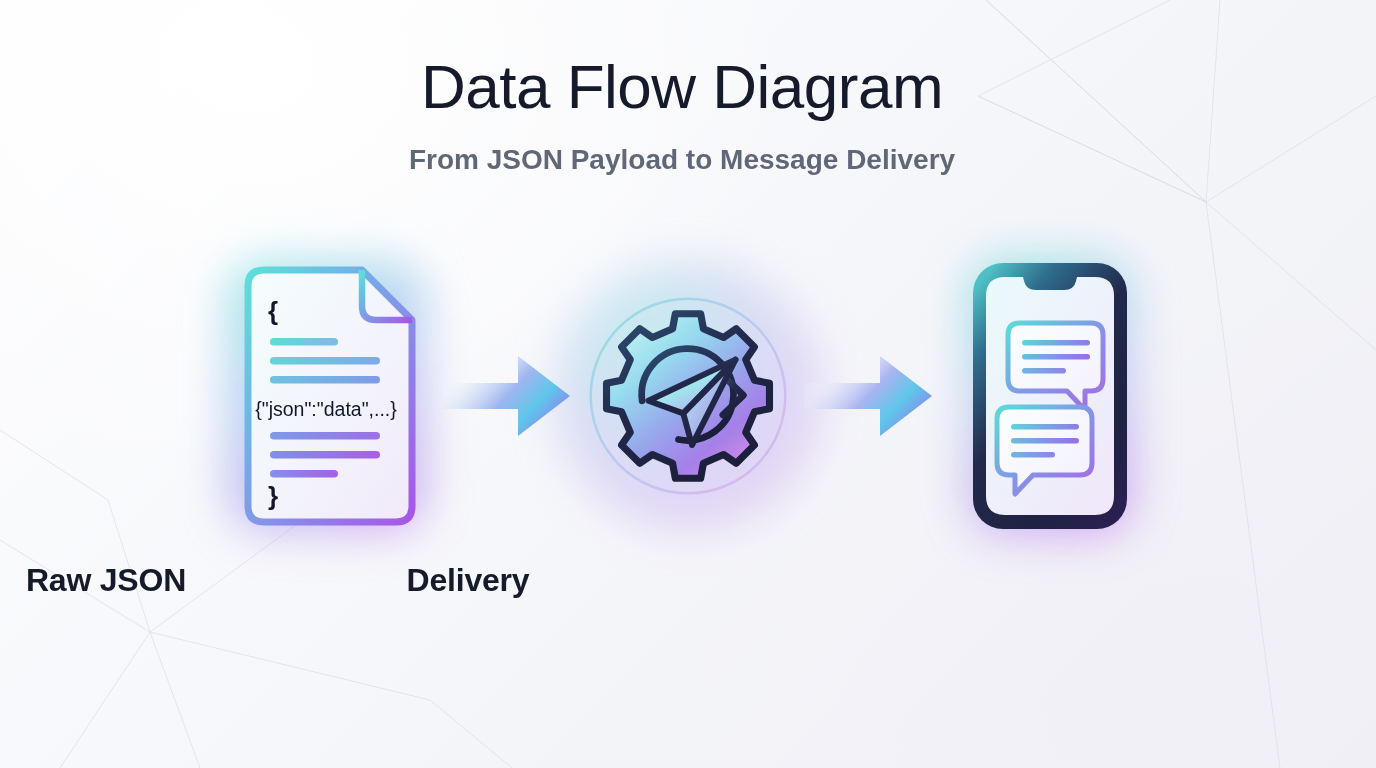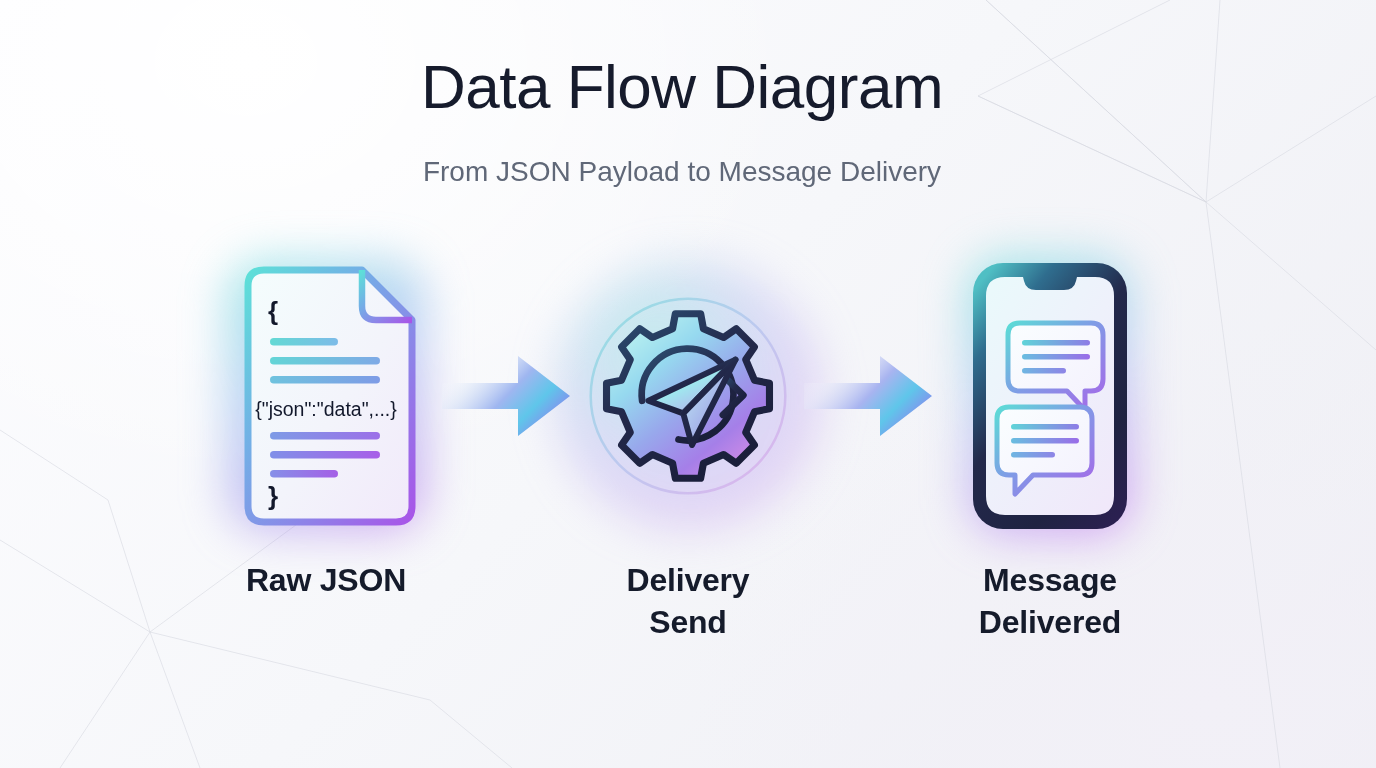--- a/index.html
+++ b/index.html
@@ -46,23 +46,23 @@
   }
   .title {
     font-size: 62px;
     font-weight: 400;
     letter-spacing: -0.5px;
     color: #161b2c;
     line-height: 1;
     margin: 0;
   }
   .subtitle {
-    margin: 40px 0 0 0;
+    margin: 28px 0 0 0;
     font-size: 28px;
-    font-weight: 400;
+    font-weight: 700;
     color: #606878;
     line-height: 1;
   }
 
   
   #flow {
     position: absolute;
     left: 0;
     right: 0;
     top: 246px;
@@ -89,21 +89,20 @@
 
   
   .labels {
     position: absolute;
     left: 0;
     right: 0;
     top: 560px;
     height: 110px;
     display: flex;
     align-items: flex-start;
-    justify-content: center;
   }
   .label {
     width: 212px;
     text-align: center;
     font-size: 32px;
     font-weight: 700;
     color: #151b2b;
     line-height: 1.3;
     letter-spacing: -0.2px;
   }
@@ -379,22 +378,17 @@
 
   </div>
 
   <div class="labels">
     <div class="label">
       <div>Raw JSON</div>
     </div>
     <div class="label-spacer"></div>
     <div class="label">
       <div>Delivery</div>
-      <div>Send</div>
     </div>
     <div class="label-spacer"></div>
-    <div class="label">
-      <div>Message</div>
-      <div>Delivered</div>
-    </div>
   </div>
 
 </div>
 
 </body></html>

